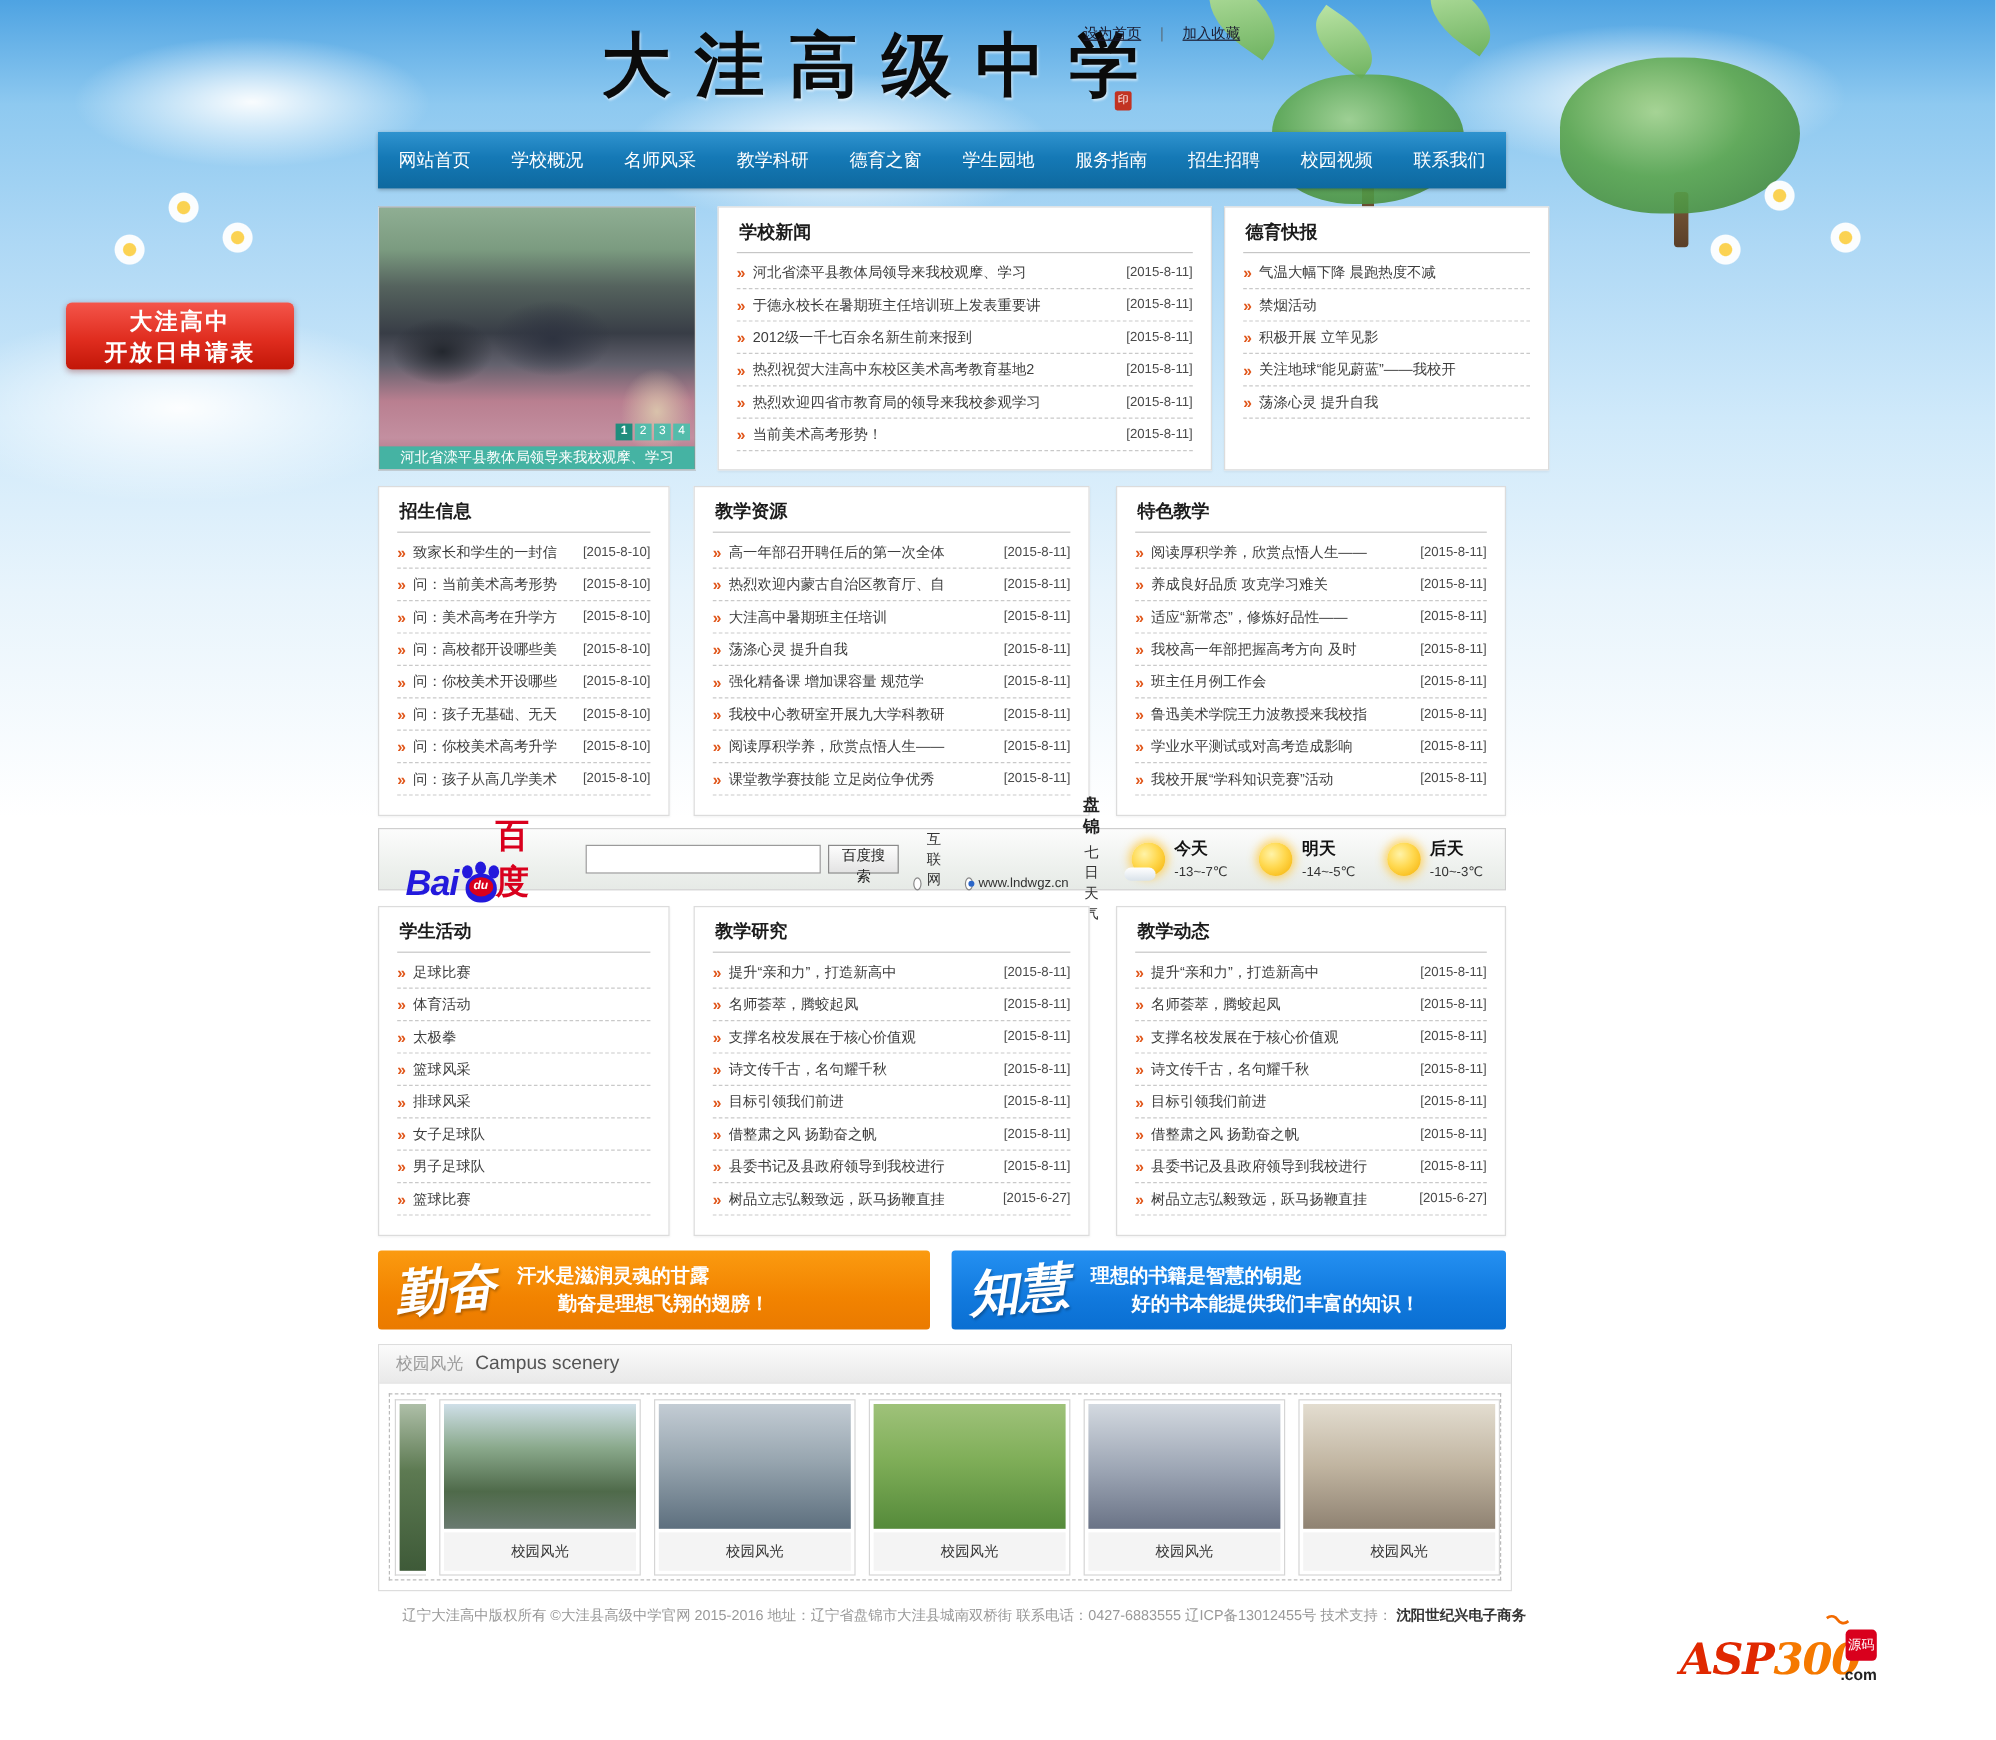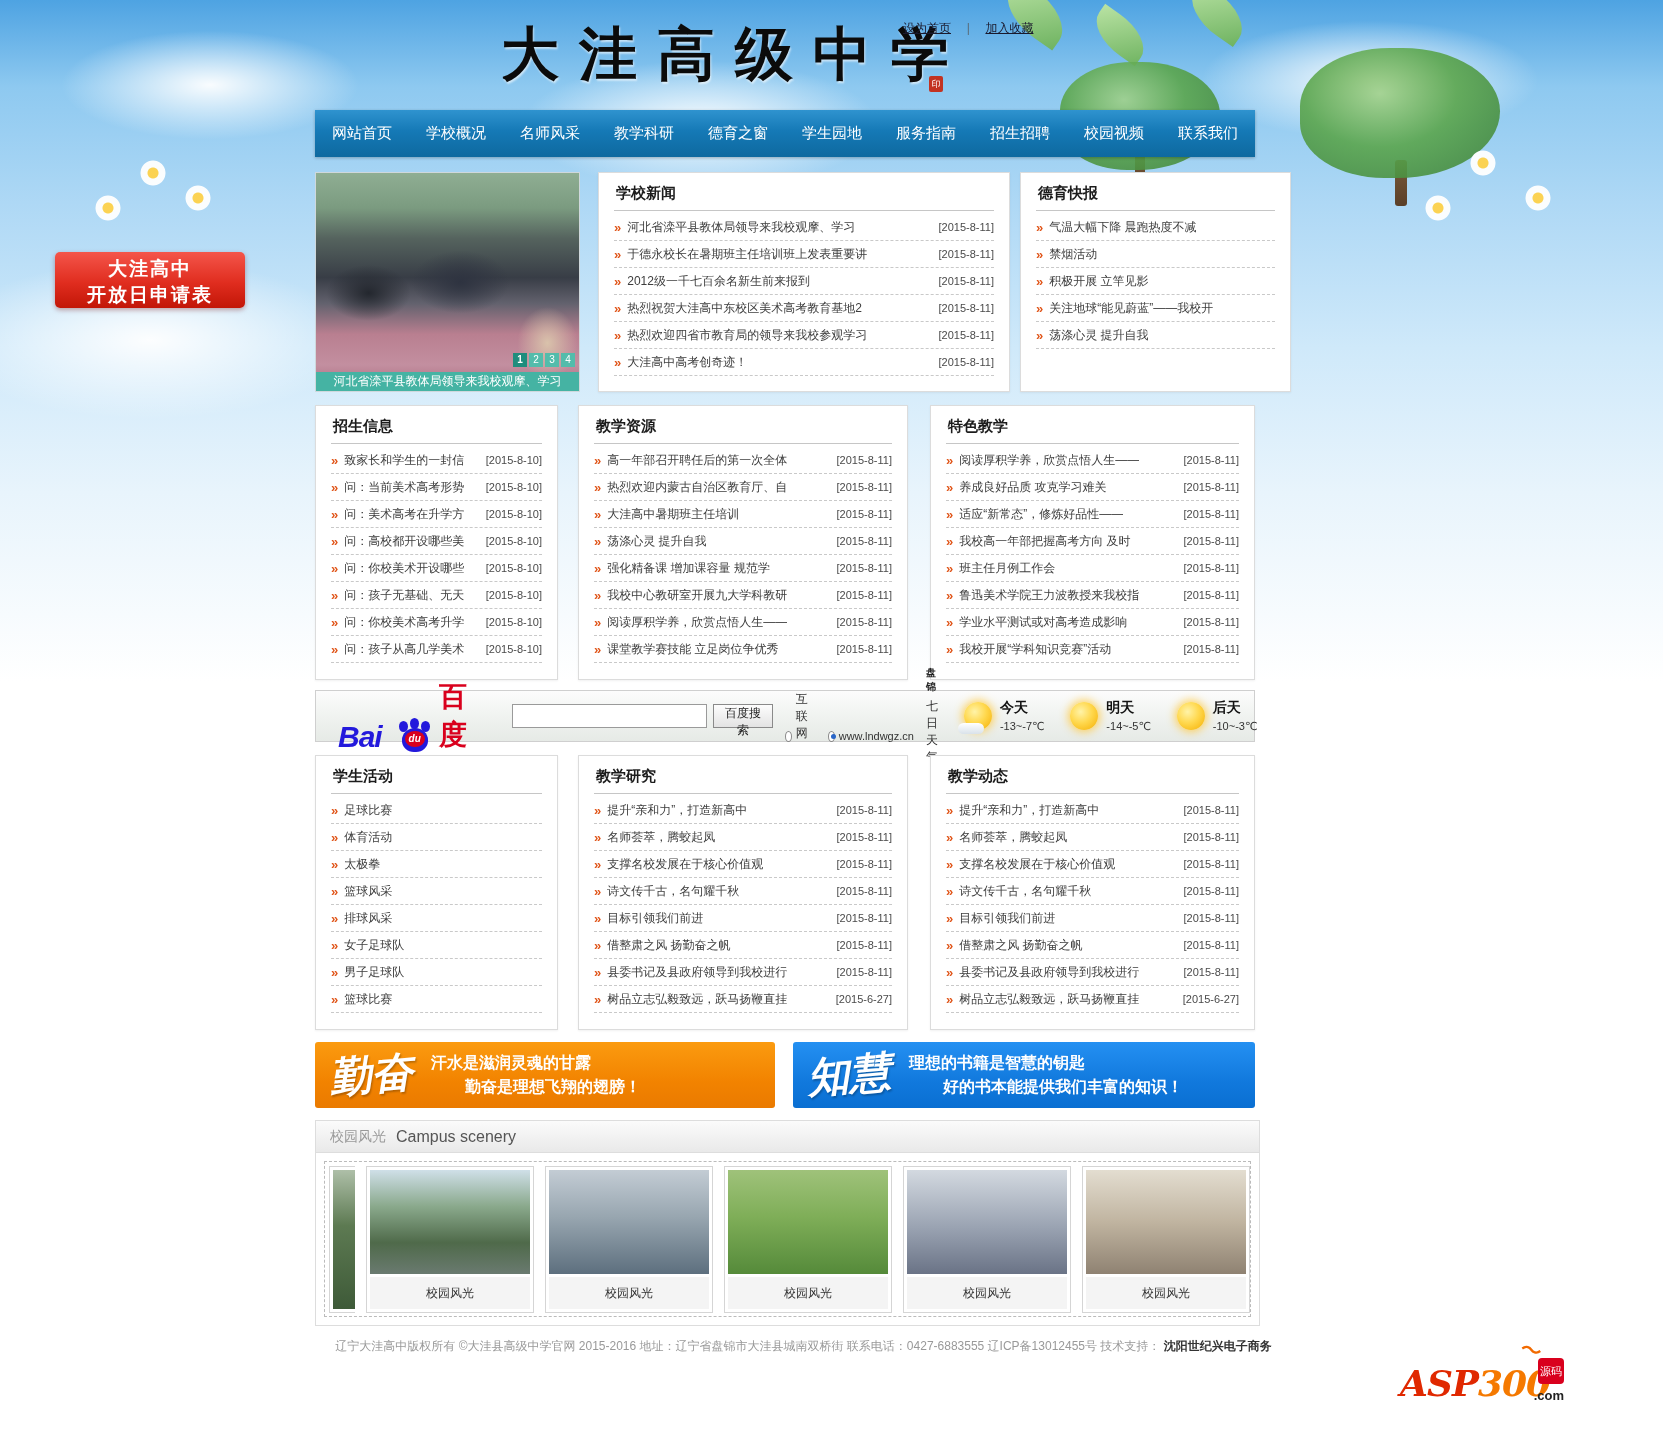--- a/index.html
+++ b/index.html
@@ -58,38 +58,38 @@
   .slider-caption { position:absolute; left:0; right:0; bottom:0; height:19px; background:#45b3a3; color:#fff; font-size:12px; line-height:19px; text-align:center; white-space:nowrap; overflow:hidden; }
   .pager { position:absolute; right:4px; bottom:24px; display:flex; gap:2px; }
   .page-num { width:14px; height:14px; background:#53bcab; color:#fff; font-size:10px; line-height:14px; text-align:center; cursor:pointer; }
   .page-num.active { background:#1f8d7d; font-weight:bold; }
 
   
   .baidu-bar { position:absolute; left:0; top:690px; width:940px; height:52px; border:1px solid #cfcfcf;
     background:linear-gradient(180deg,#fcfcfc 0%,#eef1ee 60%,#e6eae6 100%); display:flex; align-items:center; }
   .baidu-logo { display:flex; align-items:flex-end; margin-left:22px; }
   .bai { color:#2319dc; font-size:30px; font-weight:bold; font-style:italic; letter-spacing:-1px; }
-  .paw { position:relative; width:34px; height:34px; margin:0 16px;text-decoration:underline; }
+  .paw { position:relative; width:34px; height:34px; margin:0 2px;text-decoration:underline; }
   .paw .pad { position:absolute; left:4px; top:8px; width:26px; height:24px; background:#2319dc; border-radius:50% 50% 46% 46%; }
   .paw .toe { position:absolute; width:9px; height:11px; background:#2319dc; border-radius:50%; }
   .paw .t1{ left:1px; top:1px; } .paw .t2{ left:12px; top:-2px; } .paw .t3{ left:23px; top:1px; }
   .paw .du { position:absolute; left:7px; top:11px; width:20px; height:16px; background:#d9001d; border-radius:50%; color:#fff; font-size:10px; font-weight:bold; text-align:center; line-height:16px; font-style:italic; }
   .bdu-cn { color:#d9001d; font-size:28px; font-weight:bold; margin-left:2px; font-family:"DejaVu Serif",serif; }
   .search-box { display:flex; align-items:flex-start; margin-left:18px;padding-left:16px; }
   .search-input { width:225px; height:24px; border:1px solid #9a9a9a; background:#fff; font-size:12px; padding:0 5px; }
   .search-btn { margin-left:6px; height:24px; padding:0 8px; font-size:12px; color:#222; border:1px solid #8a8a8a;
     background:linear-gradient(180deg,#fdfdfd,#e3e3e3); cursor:pointer; }
   .radios { display:flex; align-items:flex-end; margin-left:12px; font-size:12px; color:#333; }
   .radio { width:11px; height:11px; border:1px solid #888; border-radius:50%; background:#fff; margin-right:4px; position:relative; cursor:pointer; }
   .radio.checked::after { content:""; position:absolute; left:2px; top:2px; width:5px; height:5px; border-radius:50%; background:#2a66c8; }
   .radio-label { margin-right:12px; cursor:pointer; }
   .radio-label.mono { font-size:11px; }
   .weather { display:flex; align-items:center; margin-left:auto; margin-right:18px; gap:26px; }
   .wcity { text-align:left; color:#222; }
-  .wcity .city { font-weight:bold; font-size:10px; }
+  .wcity .city { font-weight:bold; font-size:14px; }
   .wcity .sub { font-size:12px; margin-top:4px; color:#333;text-align:center; }
   .wday { display:flex; align-items:center; gap:8px; }
   .sun { position:relative; width:28px; height:28px; border-radius:50%;
     background:radial-gradient(circle at 38% 35%,#fff3a8 0%,#ffd84e 45%,#f5ae00 100%); box-shadow:0 0 8px 2px rgba(255,200,60,.8); }
   .sun .mini-cloud { position:absolute; left:-6px; bottom:-4px; width:26px; height:11px; background:linear-gradient(#ffffff,#d9e2ea); border-radius:8px; }
   .wtxt .wlabel { font-weight:bold; font-size:14px; color:#111; }
   .wtxt .wtemp { font-size:11px; color:#333; margin-top:3px; white-space:nowrap; }
 
   
   .quote { position:absolute; top:1042px; height:66px; border-radius:3px; color:#fff; display:flex; align-items:center; overflow:hidden; cursor:pointer; }
@@ -217,21 +217,21 @@
             <span class="news-text">热烈祝贺大洼高中东校区美术高考教育基地2</span>
             <span class="news-date">[2015-8-11]</span>
           </div>
           <div class="news-row">
             <span class="arrow">»</span>
             <span class="news-text">热烈欢迎四省市教育局的领导来我校参观学习</span>
             <span class="news-date">[2015-8-11]</span>
           </div>
           <div class="news-row">
             <span class="arrow">»</span>
-            <span class="news-text">大洼高中高考创奇迹！</span>
+            <span class="news-text">当前美术高考形势！</span>
             <span class="news-date">[2015-8-11]</span>
           </div>
         </div>
     </div>
 
     <div class="panel" style="left:705px; top:172px; width:271px; height:220px;">
       <div class="panel-title">德育快报</div>
       <div class="news-list">
           <div class="news-row">
             <span class="arrow">»</span>

